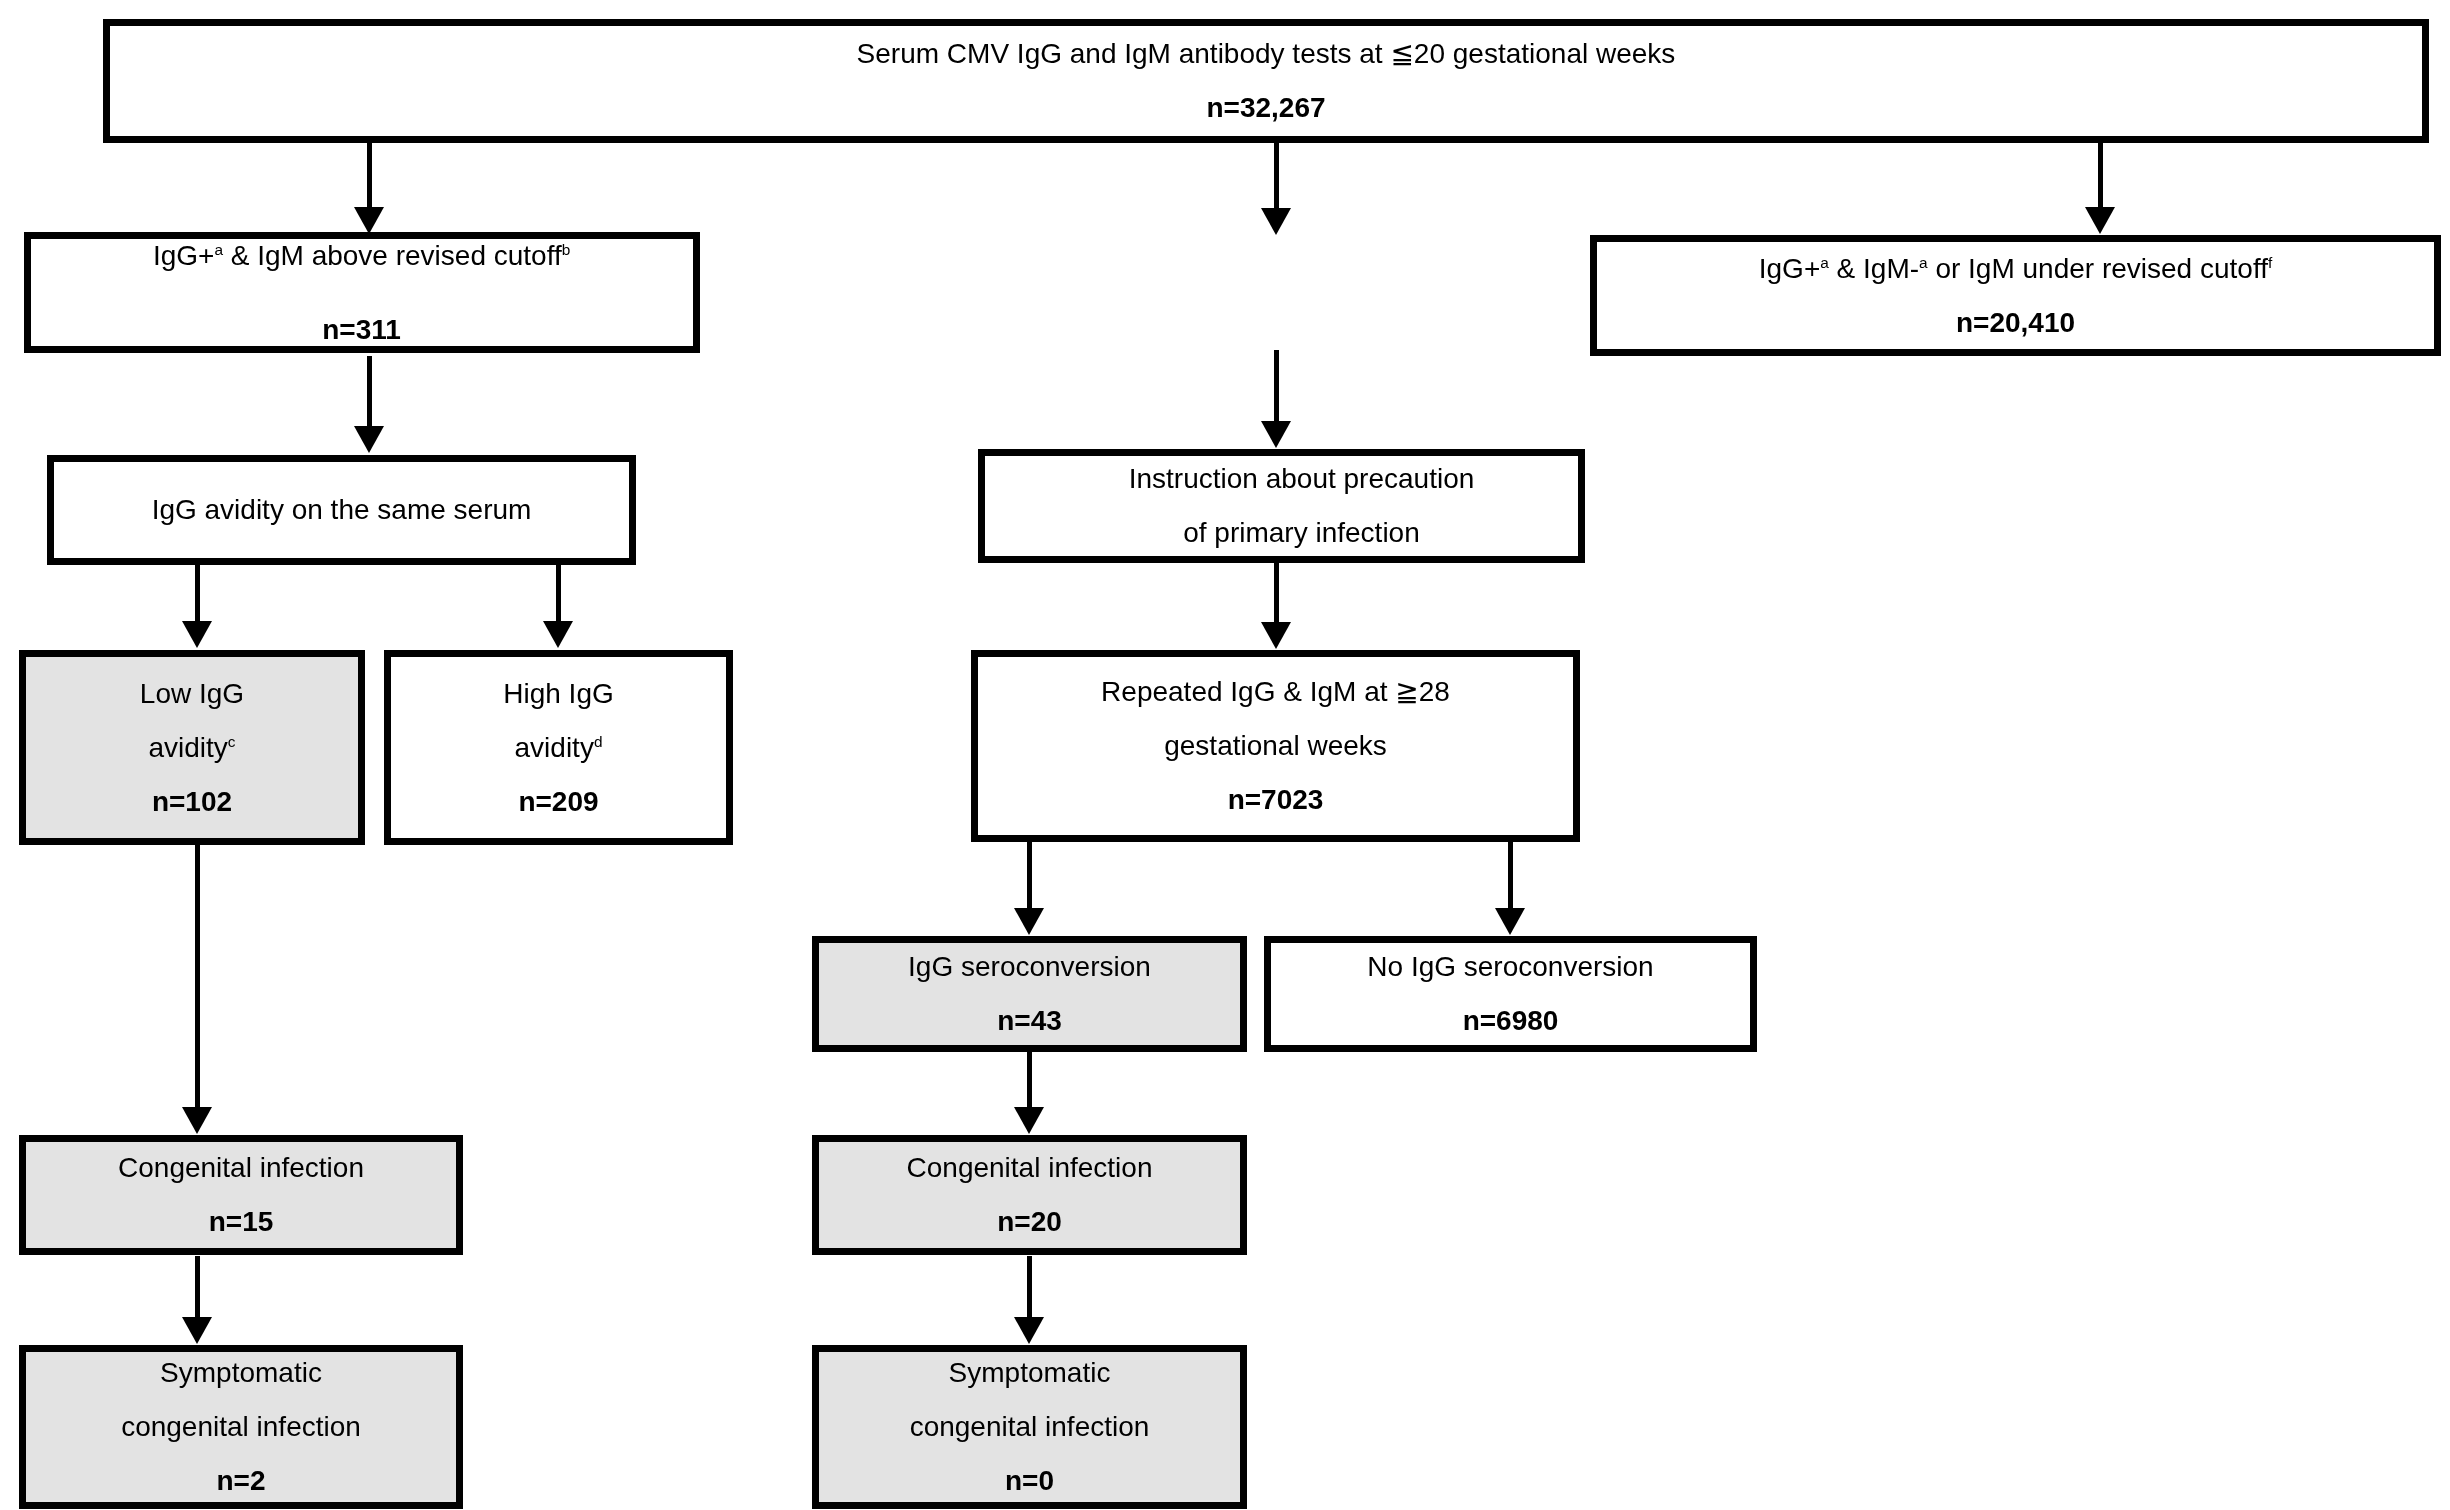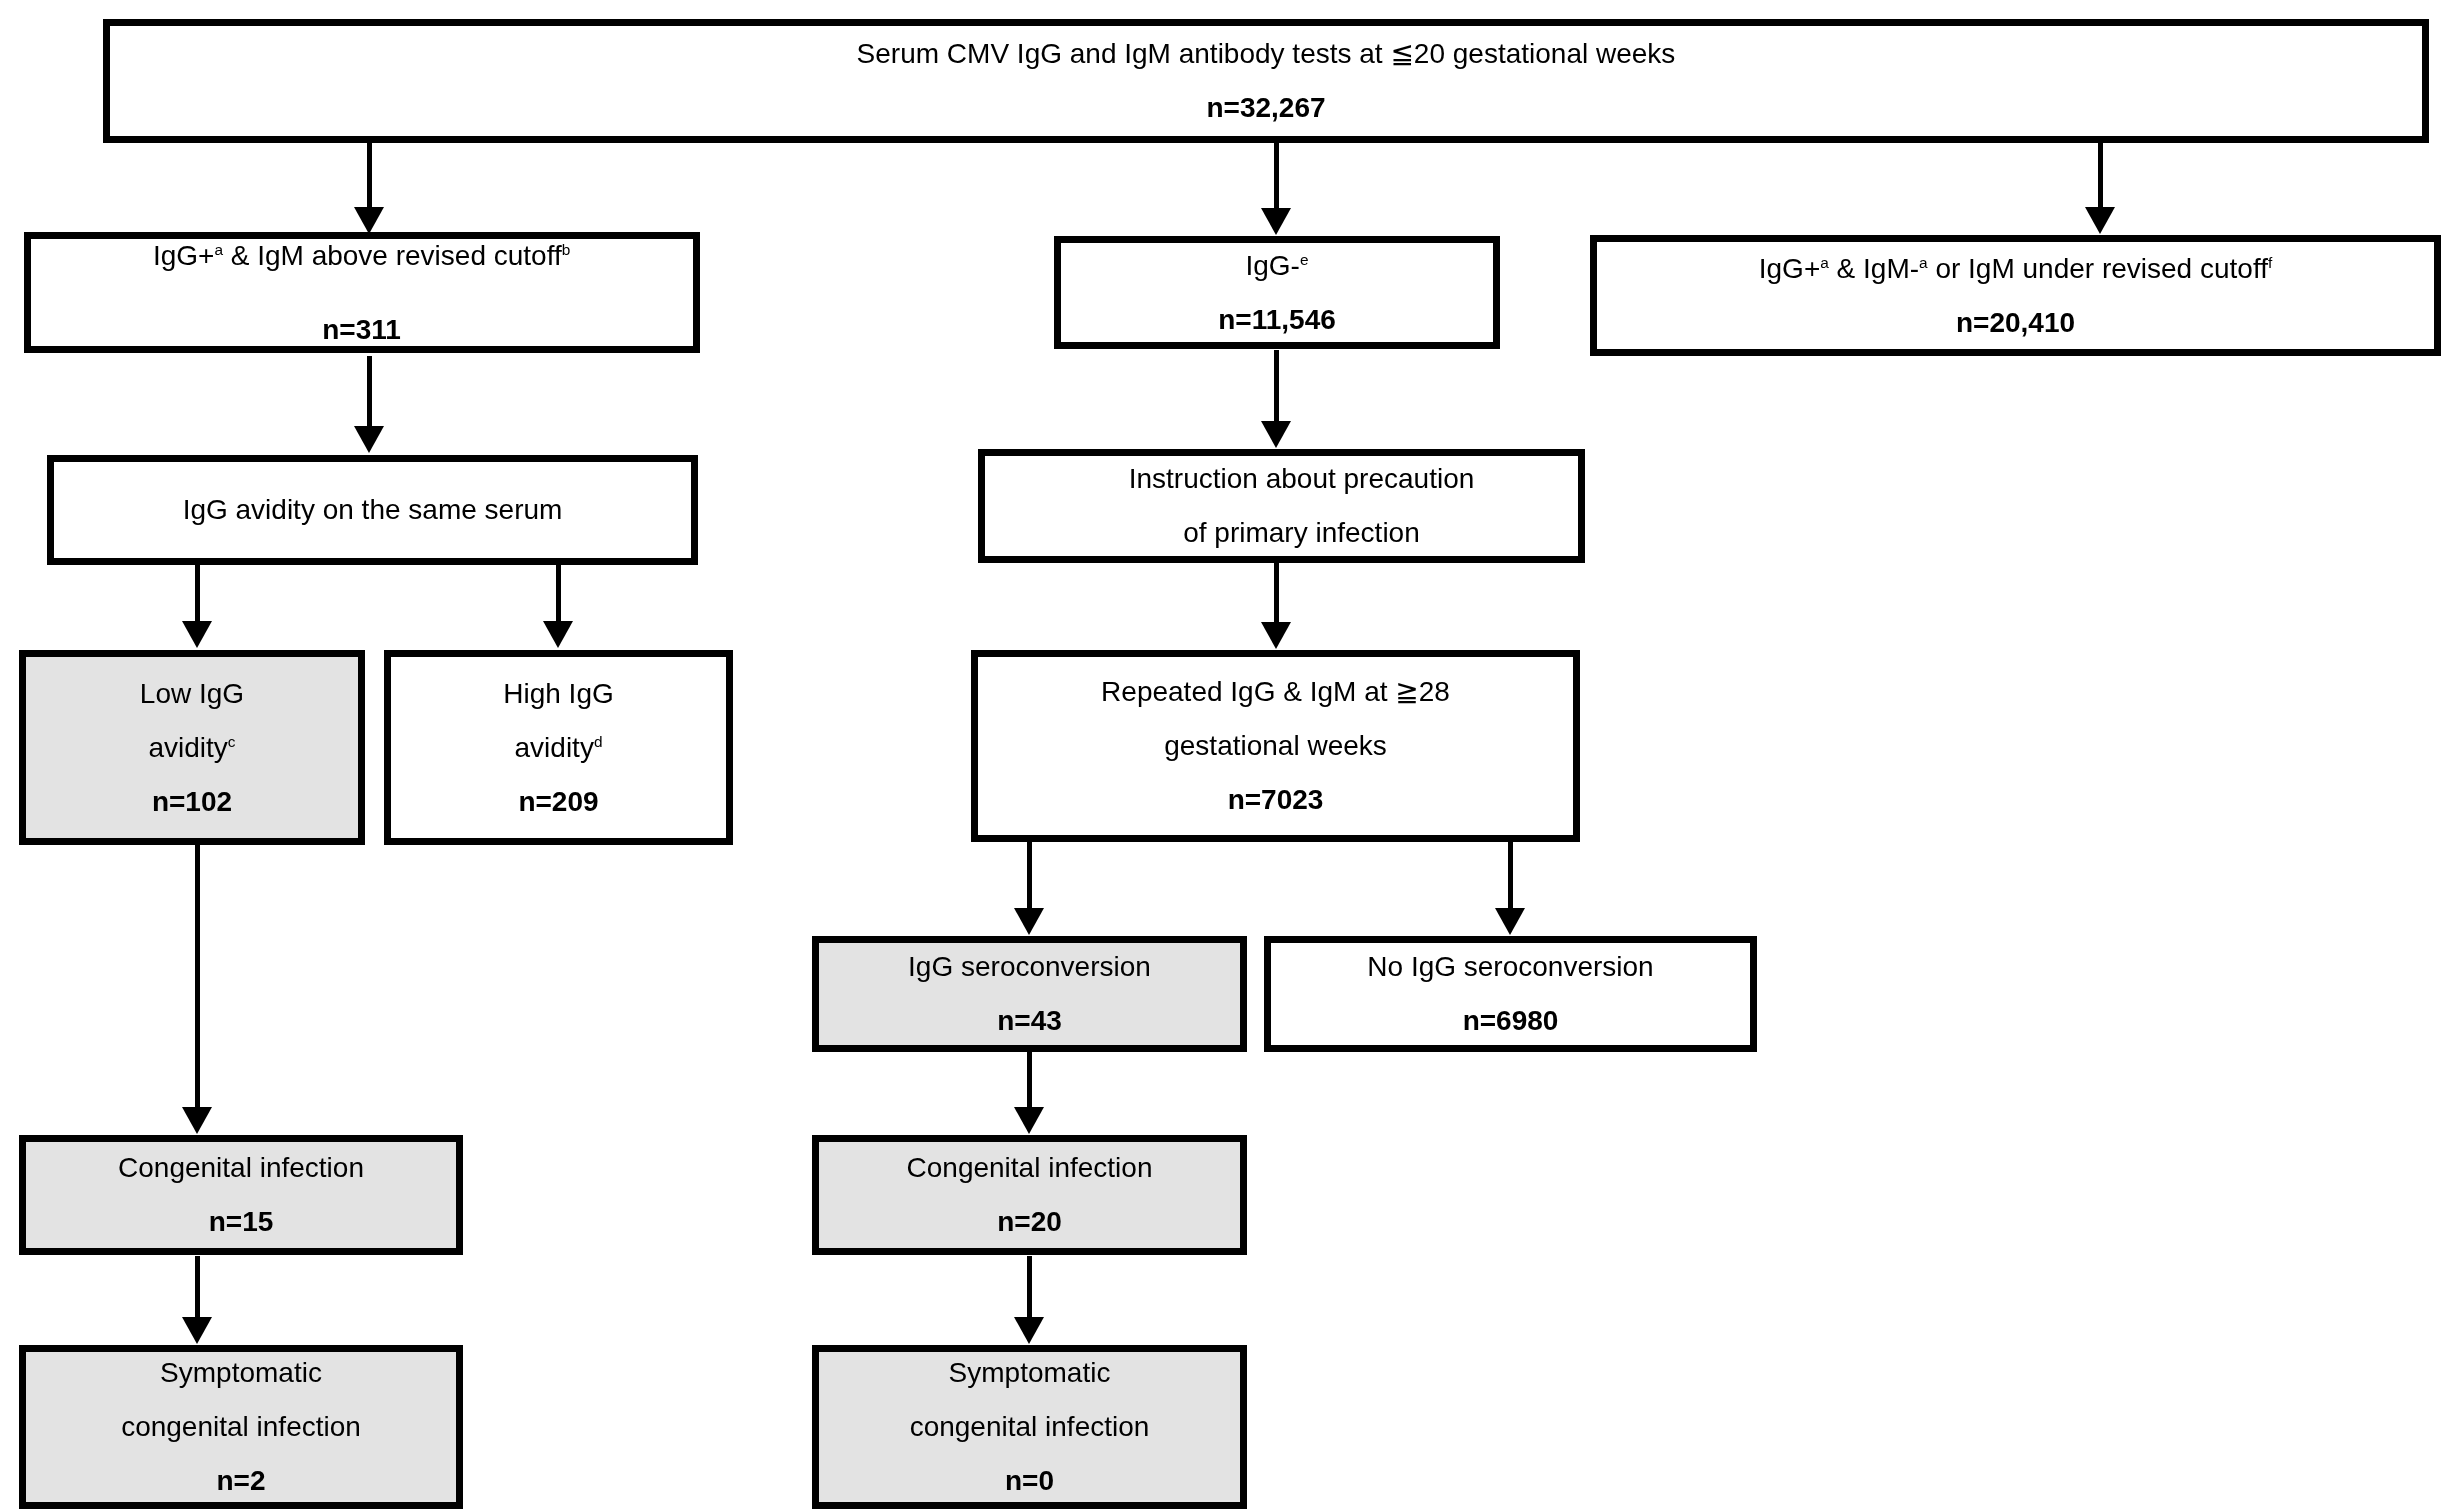--- a/index.html
+++ b/index.html
@@ -34,31 +34,27 @@
   <div class="node" style="left:103px;top:19px;width:2326px;height:124px;">
     <div class="l">Serum CMV IgG and IgM antibody tests at ≦20 gestational weeks</div>
     <div class="n">n=32,267</div>
   </div>
 
   <div class="node" style="left:23.6px;top:232px;width:676px;height:121px;gap:20px;">
     <div class="l"><span>IgG+</span><sup>a</sup><span> &amp; IgM above revised cutoff</span><sup>b</sup></div>
     <div class="n">n=311</div>
   </div>
 
-  <div class="node" style="left:1054px;top:236px;width:446px;height:113px;">
-    <div class="l"><span>IgG-</span><sup>e</sup></div>
-    <div class="n">n=11,546</div>
-  </div>
 
   <div class="node" style="left:1590px;top:235px;width:851px;height:121px;">
     <div class="l"><span>IgG+</span><sup>a</sup><span> &amp; IgM-</span><sup>a</sup><span> or IgM under revised cutoff</span><sup>f</sup></div>
     <div class="n">n=20,410</div>
   </div>
 
-  <div class="node" style="left:47px;top:455px;width:651px;height:110px;">
+  <div class="node" style="left:47px;top:455px;width:589px;height:110px;">
     <div class="l">IgG avidity on the same serum</div>
   </div>
 
   <div class="node" style="left:978px;top:449px;width:607px;height:114px;padding-left:40px;">
     <div class="l">Instruction about precaution</div>
     <div class="l">of primary infection</div>
   </div>
 
   <div class="node gray" style="left:19px;top:650px;width:346px;height:195px;">
     <div class="l">Low IgG</div>

